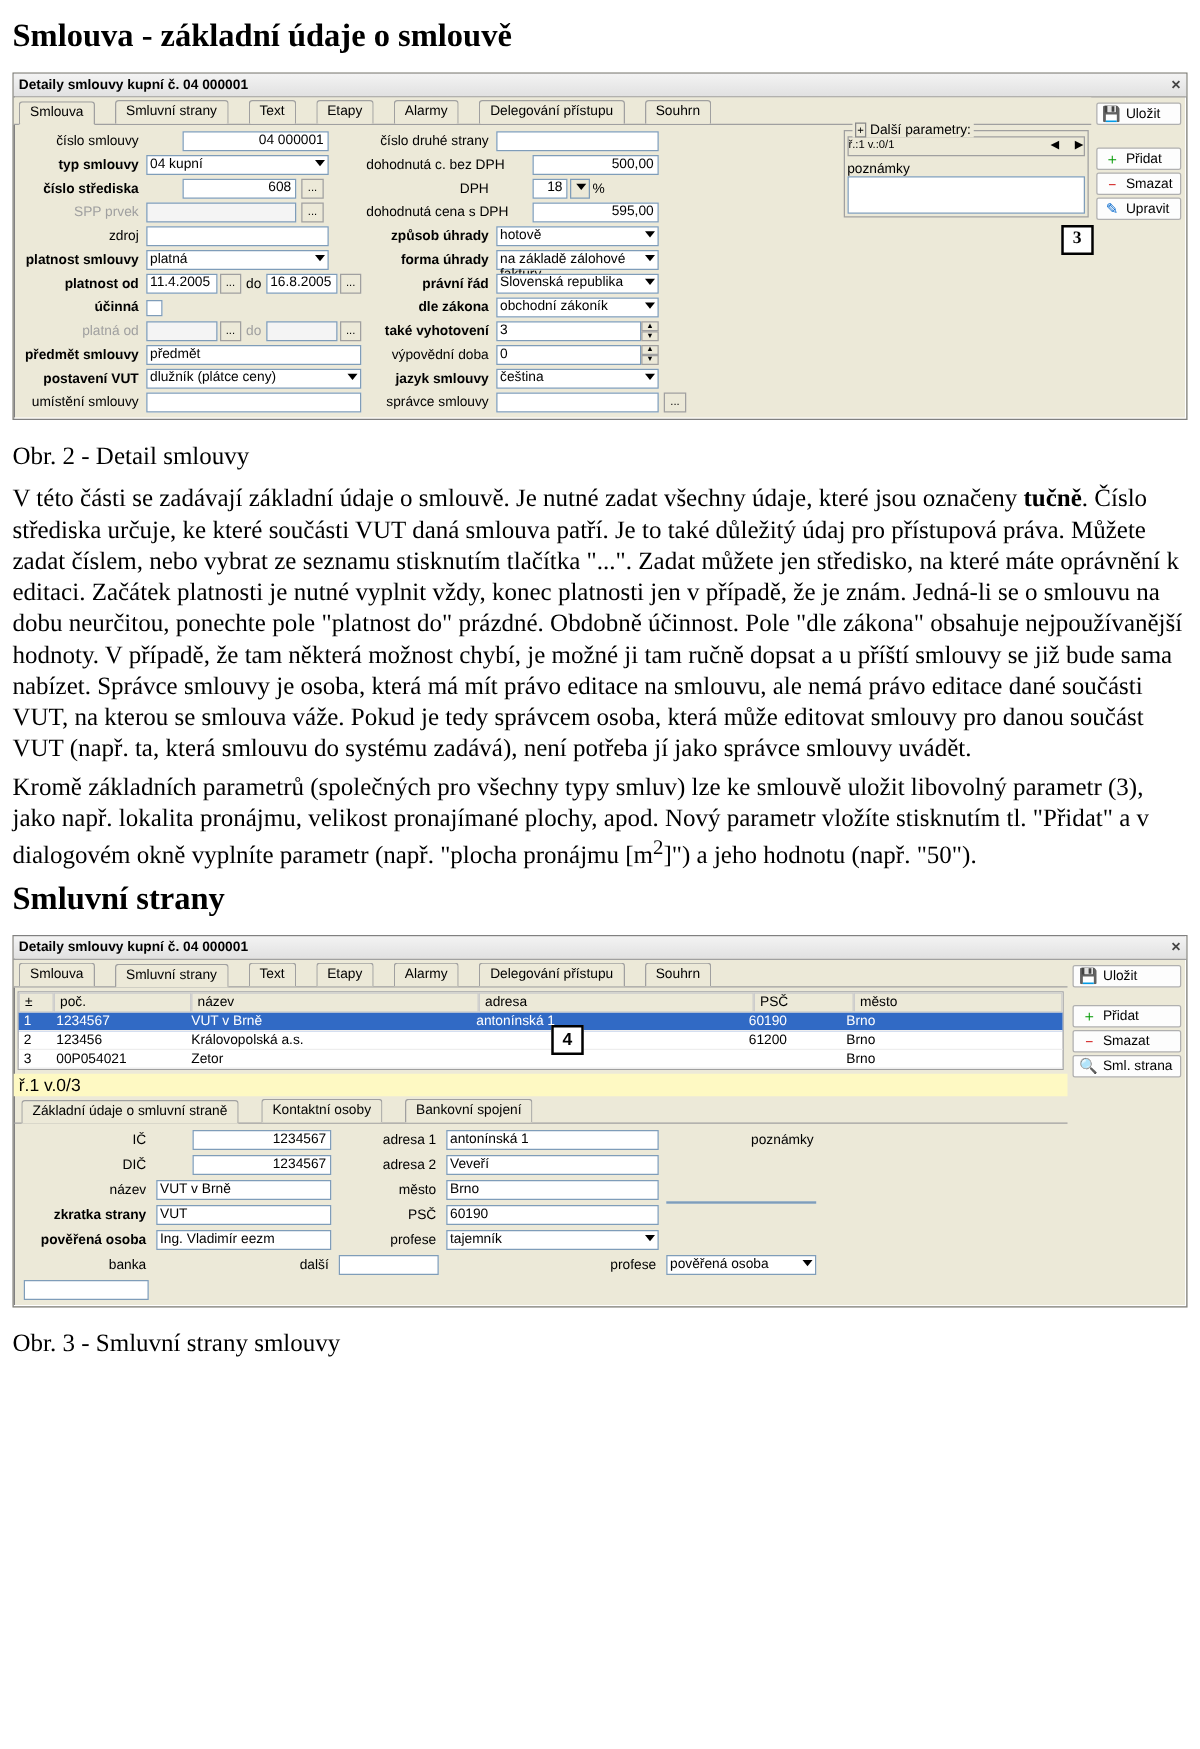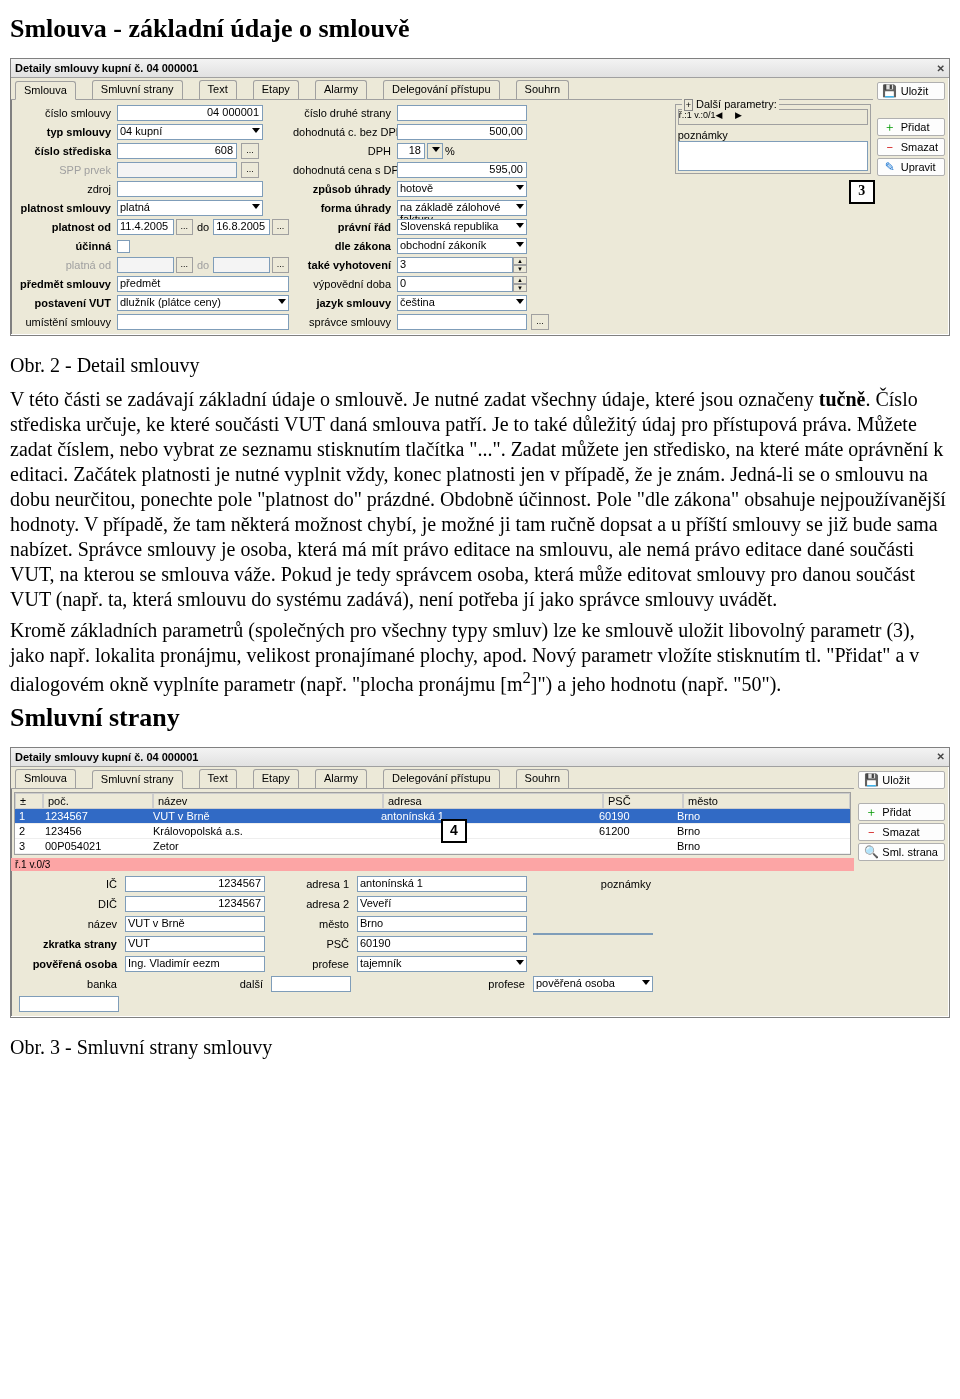--- a/index.html
+++ b/index.html
@@ -18,49 +18,49 @@
   .rtb { display:flex; flex-direction:column; gap:2px; padding:4px; }
   .rbtn { background:#fdfdfd; border:1px solid #b0b0b0; border-radius:2px; padding:2px 6px; display:flex; align-items:center; gap:5px; min-width:52px; font-size:11px; }
   .rbtn .ic { width:12px; height:12px; display:inline-flex; align-items:center; justify-content:center; font-size:12px; line-height:1; }
 
   .body1 { display:flex; }
   .form { flex:1; display:grid; grid-template-columns:96px 120px 22px 22px 100px 130px 18px; grid-auto-rows:18px; column-gap:4px; row-gap:1px; padding:4px 6px; align-items:center; }
   .lbl { text-align:right; font-weight:bold; font-size:11px; padding-right:2px; white-space:nowrap; }
   .lbl.nb { font-weight:normal; }
   .lbl.dis { color:#a0a0a0; }
   .inp { height:16px; background:#fff; border:1px solid #7f9db9; font-size:11px; padding:0 2px; box-sizing:border-box; overflow:hidden; white-space:nowrap; }
-  .inp.num { text-align:right; padding-right:3px; }
+  .inp.num { text-align:right; padding-right:3px;margin-left:29px; }
   .dd { height:16px; background:#fff; border:1px solid #7f9db9; font-size:11px; padding:0 14px 0 2px; position:relative; box-sizing:border-box; }
   .dd::after, .ddbtn::after { content:""; position:absolute; right:2px; top:3px; width:0; height:0; border-left:4px solid transparent; border-right:4px solid transparent; border-top:5px solid #000; }
   .ddbtn { width:16px; height:16px; background:#ece9d8; border:1px solid #7f9db9; position:relative; box-sizing:border-box; }
   .dotbtn { width:18px; height:16px; background:#ece9d8; border:1px solid #a0a0a0; text-align:center; font-size:9px; line-height:13px; box-sizing:border-box; }
   .chk { width:13px; height:13px; border:1px solid #7f9db9; background:#fff; box-sizing:border-box; }
   .stepper { width:14px; height:16px; display:flex; flex-direction:column; }
   .stepper div { flex:1; border:1px solid #a0a0a0; background:#ece9d8; font-size:6px; text-align:center; line-height:6px; }
 
   .params { border:1px solid #a0a0a0; margin:4px 2px; padding:2px; width:190px; font-size:11px; position:relative; }
   .params .leg { position:absolute; top:-7px; left:6px; background:#ece9d8; padding:0 2px; font-size:11px; }
   .phdr { display:flex; background:#ece9d8; border-bottom:1px solid #ccc; }
   .phdr div { flex:1; border:1px solid #ddd; padding:0 2px; font-size:11px; }
   .prow { display:flex; background:#316ac5; color:#fff; }
   .prow div { flex:1; padding:0 2px; }
   .pbox { border:1px solid #a0a0a0; height:54px; }
-  .pscroll { display:flex; height:14px; border:1px solid #a0a0a0; background:#ece9d8; margin-top:2px; font-size:9px; }
+  .pscroll { display:flex; justify-content:space-between; height:14px; border:1px solid #a0a0a0; background:#ece9d8; margin-top:2px; font-size:9px; }
   .callout3 { position:absolute; right:-2px; top:80px; border:2px solid #000; background:#fff; width:22px; height:20px; text-align:center; font-family:Tahoma; font-size:14px; font-weight:bold; line-height:18px; }
   .pnotes { margin-top:4px; font-size:11px; }
 
   .table-area { display:flex; }
   .grid { flex:1; border:1px solid #a0a0a0; background:#fff; margin:3px; font-size:11px; }
   .ghdr { display:flex; background:#ece9d8; }
   .ghdr div { border:1px solid #ccc; padding:1px 4px; }
   .grow { display:flex; border-bottom:1px solid #eee; }
   .grow.sel { background:#316ac5; color:#fff; }
   .grow div { padding:1px 4px; overflow:hidden; white-space:nowrap; }
   .c0{width:18px} .c1{width:100px} .c2{width:220px} .c3{width:210px} .c4{width:70px} .c5{flex:1}
-  .gstat { display:flex; gap:6px; background:#fca5a5; font-size:10px; padding:1px 4px;align-items:center; }
+  .gstat { display:flex; gap:6px; background:#fef9c3; font-size:14px; padding:1px 4px;align-items:center; }
 
   .callout4 { position:absolute; border:2px solid #000; background:#fff; width:22px; height:20px; text-align:center; font-size:14px; font-weight:bold; line-height:18px; }
   .relwrap { position:relative; }
 
   .subtabs { display:flex; gap:2px; padding:2px 6px 0 6px; border-bottom:1px solid #a0a0a0; }
   .subform { display:grid; grid-template-columns:100px 140px 80px 170px 120px; grid-auto-rows:18px; gap:2px 6px; padding:4px 8px; align-items:center; }
 </style>
 </head>
 <body>
 
@@ -298,20 +298,25 @@
                 <div class="c4"></div>
                 <div class="c5">Brno</div>
             </div>
           </div>
         </div>
         <div class="gstat">
             <span>ř.1 v.0/3</span>
           </div>
         <div class="callout4" style="left:430px;top:30px;">4</div>
       </div>
+      <div class="subtabs">
+        <div class="tab active">Základní údaje o smluvní straně</div>
+        <div class="tab">Kontaktní osoby</div>
+        <div class="tab">Bankovní spojení</div>
+      </div>
       <div class="subform">
         <div class="lbl nb">IČ</div>
         <div class="inp num">1234567</div>
         <div class="lbl nb">adresa 1</div>
         <div class="inp">antonínská 1</div>
         <div class="lbl nb">poznámky</div>
 
         <div class="lbl nb">DIČ</div>
         <div class="inp num">1234567</div>
         <div class="lbl nb">adresa 2</div>

